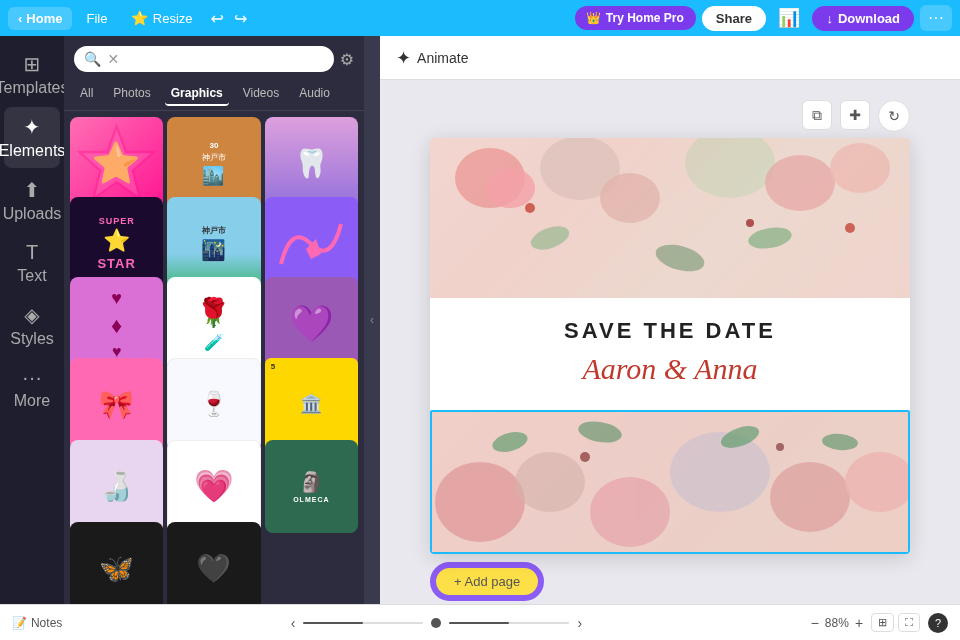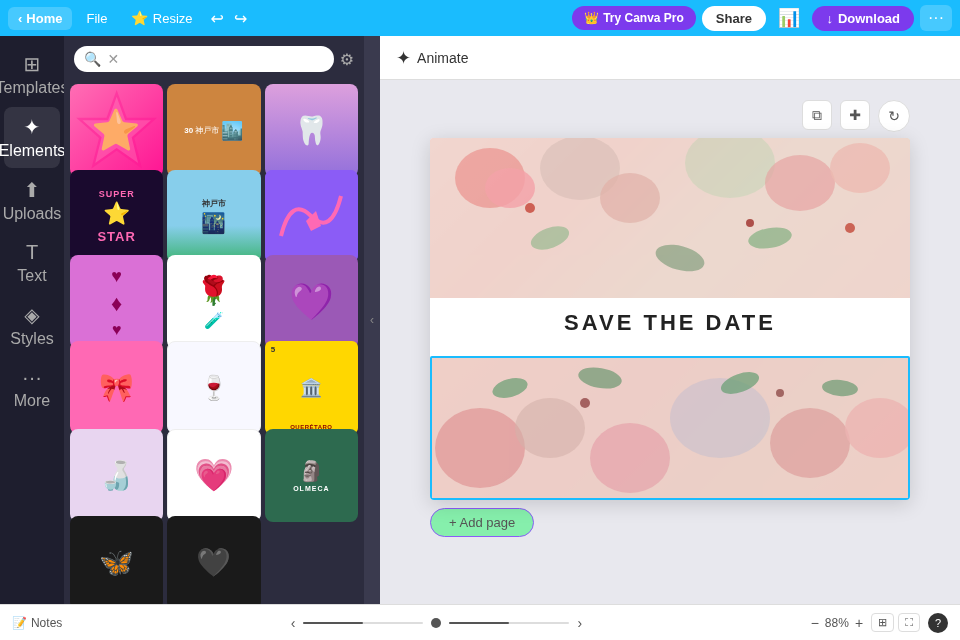--- a/index.html
+++ b/index.html
@@ -283,21 +283,21 @@
       height: 160px;
       background: linear-gradient(135deg, #f9c8c8 0%, #f4a0a0 30%, #c8dfc0 60%, #e8b8b0 100%);
       display: flex;
       align-items: center;
       justify-content: center;
       font-size: 60px;
       overflow: hidden;
       position: relative;
     }
     .card-text-section {
-      padding: 12px;
+      padding: 20px;
       text-align: center;
       background: white;
     }
     .save-date-title {
       font-size: 22px;
       font-weight: 700;
       letter-spacing: 3px;
       color: #222;
       margin-bottom: 8px;
     }
@@ -333,22 +333,22 @@
       height: 140px;
       background: linear-gradient(135deg, #e8c8c0 0%, #d4b8c0 40%, #c0d4c0 70%, #e0c8b8 100%);
       display: flex;
       align-items: center;
       justify-content: center;
       overflow: hidden;
       position: relative;
     }
 
     .add-page-btn {
-      background: #86efac;
-      border: 1px solid #8b5cf6;
+      background: #fde047;
+      border: 6px solid #8b5cf6;
       border-radius: 20px;
       padding: 6px 18px;
       font-size: 13px;
       color: #555;
       cursor: pointer;
       margin-top: 8px;
     }
 
     
     .bottombar {
@@ -420,21 +420,21 @@
       <span>Resize</span>
     </button>
     <div class="undo-redo">
       <button>↩</button>
       <button>↪</button>
     </div>
   </div>
   <div class="topbar-right">
     <button class="btn-try-pro">
       <span>👑</span>
-      <span>Try Canva Pro</span>
+      <span>Try Home Pro</span>
     </button>
     <button class="btn-share">
       <span>Share</span>
     </button>
     <button class="btn-analytics">
       <span>📊</span>
     </button>
     <button class="btn-download">
       <span>↓</span>
       <span>Download</span>
@@ -478,31 +478,38 @@
     <div class="search-bar">
       <div class="search-input-wrap">
         <span style="color:#999; font-size:14px;">🔍</span>
         <button style="background:none;border:none;cursor:pointer;font-size:14px;color:#999;">✕</button>
       </div>
       <button class="filter-btn">
         <span>⚙</span>
       </button>
     </div>
 
+    <div class="panel-tabs">
+      <div class="panel-tab">All</div>
+      <div class="panel-tab">Photos</div>
+      <div class="panel-tab active">Graphics</div>
+      <div class="panel-tab">Videos</div>
+      <div class="panel-tab">Audio</div>
+    </div>
 
     <div class="panel-grid">
 
       <div class="grid-item gi-star">
         <div class="stamp-bg" style="font-size:40px;">⭐</div>
         <svg style="position:absolute;inset:0;width:100%;height:100%;opacity:0.4" viewBox="0 0 80 80">
           <polygon points="40,8 48,30 72,30 54,46 60,70 40,56 20,70 26,46 8,30 32,30" fill="#ff69b4" stroke="#ff1493" stroke-width="2"></polygon>
         </svg>
       </div>
       <div class="grid-item gi-stamp1">
-        <div class="stamp-bg" style="background:#cd853f; gap:2px; padding:4px;">
+        <div class="stamp-bg" style="background:#cd853f; flex-direction:column; gap:2px; padding:4px;">
           <div style="font-size:8px;color:#fff;font-weight:bold;text-align:center;">30</div>
           <div style="font-size:8px;color:#fff;text-align:center;">神戸市</div>
           <div style="font-size:18px;">🏙️</div>
         </div>
       </div>
       <div class="grid-item gi-stamp2">
         <div class="stamp-bg" style="background:linear-gradient(#dda0dd,#9370db);">
           <div style="font-size:28px;">🦷</div>
         </div>
       </div>
@@ -635,20 +642,21 @@
               <ellipse cx="340" cy="100" rx="22" ry="10" fill="#7aad7a" opacity="0.7" transform="rotate(-10 340 100)"></ellipse>
 
               <circle cx="100" cy="70" r="5" fill="#c0392b" opacity="0.8"></circle>
               <circle cx="320" cy="85" r="4" fill="#8b0000" opacity="0.7"></circle>
               <circle cx="420" cy="90" r="5" fill="#c0392b" opacity="0.8"></circle>
             </svg>
           </div>
 
           <div class="card-text-section">
             <div class="save-date-title">SAVE THE DATE</div>
+            <div class="names-script">Aaron &amp; Anna</div>
           </div>
 
           <div class="card-date-section">
             <div class="card-bottom-flowers">
               <svg class="flowers-svg" viewBox="0 0 480 140" preserveAspectRatio="xMidYMid slice">
                 <rect width="480" height="140" fill="#f0d0c8"></rect>
                 <ellipse cx="50" cy="90" rx="45" ry="40" fill="#e09090" opacity="0.7"></ellipse>
                 <ellipse cx="120" cy="70" rx="35" ry="30" fill="#d4b0a8" opacity="0.6"></ellipse>
                 <ellipse cx="200" cy="100" rx="40" ry="35" fill="#e8a0a8" opacity="0.7"></ellipse>
                 <ellipse cx="290" cy="60" rx="50" ry="40" fill="#c8c0d0" opacity="0.6"></ellipse>

